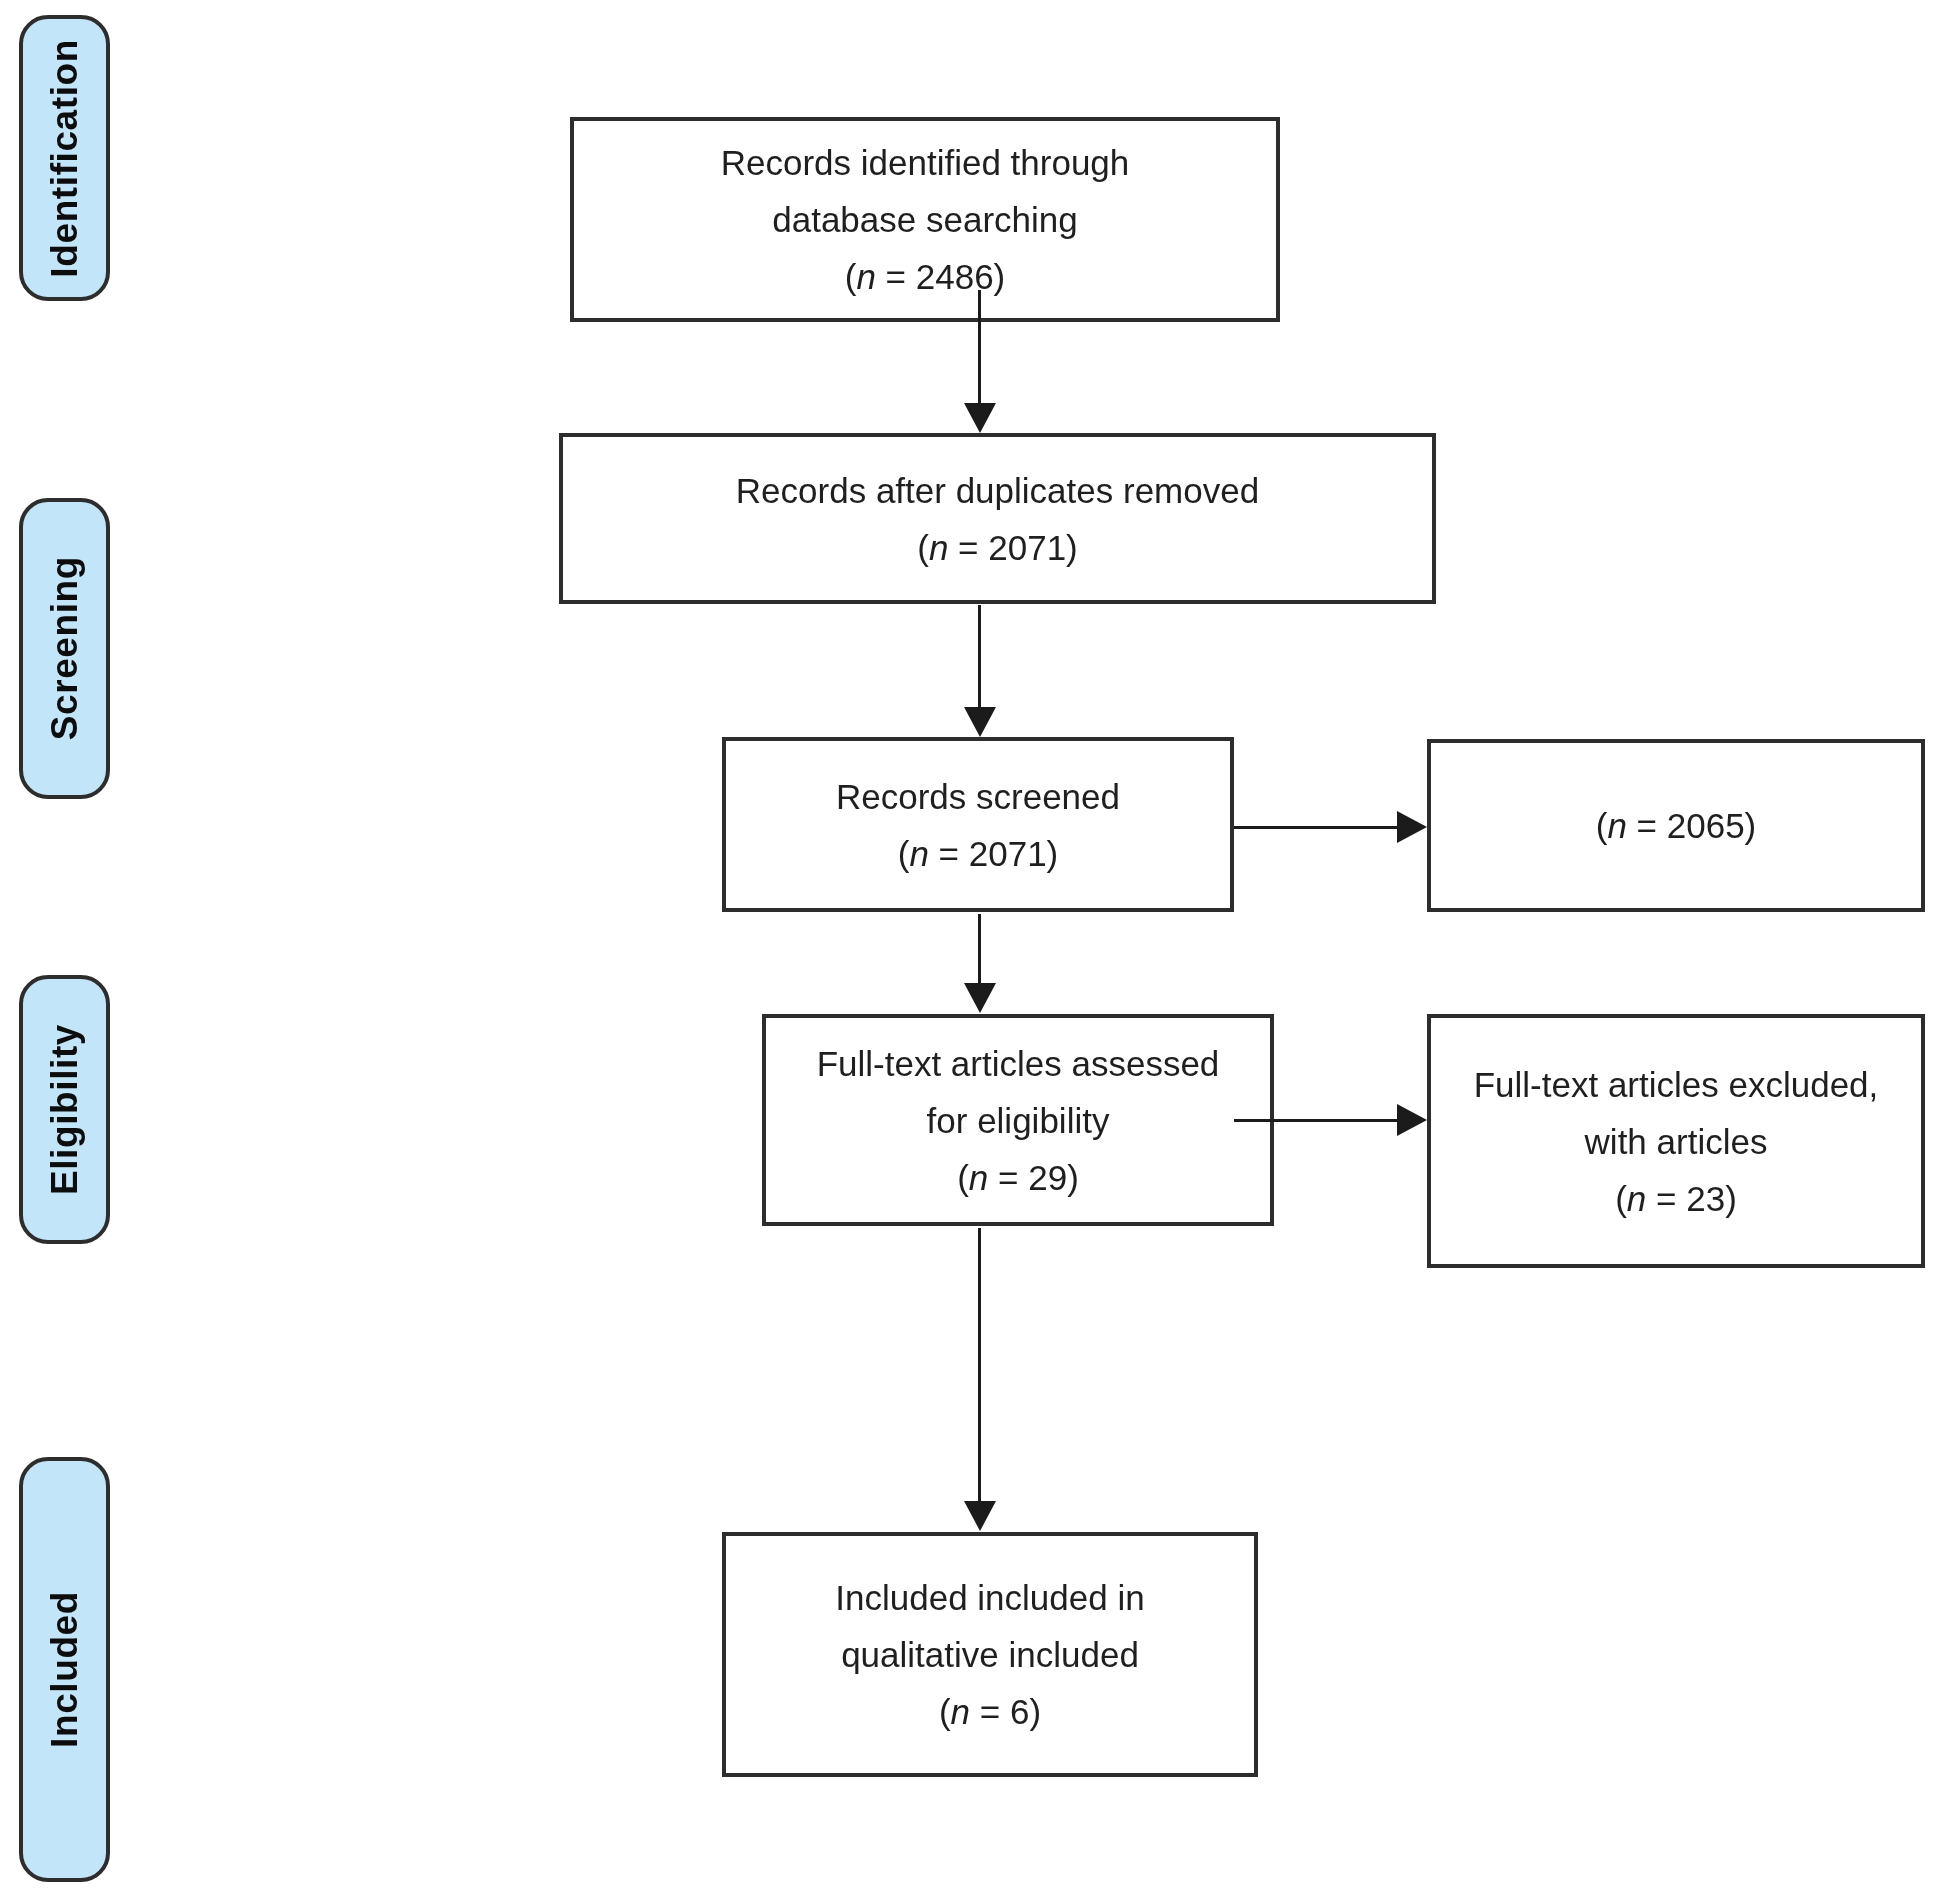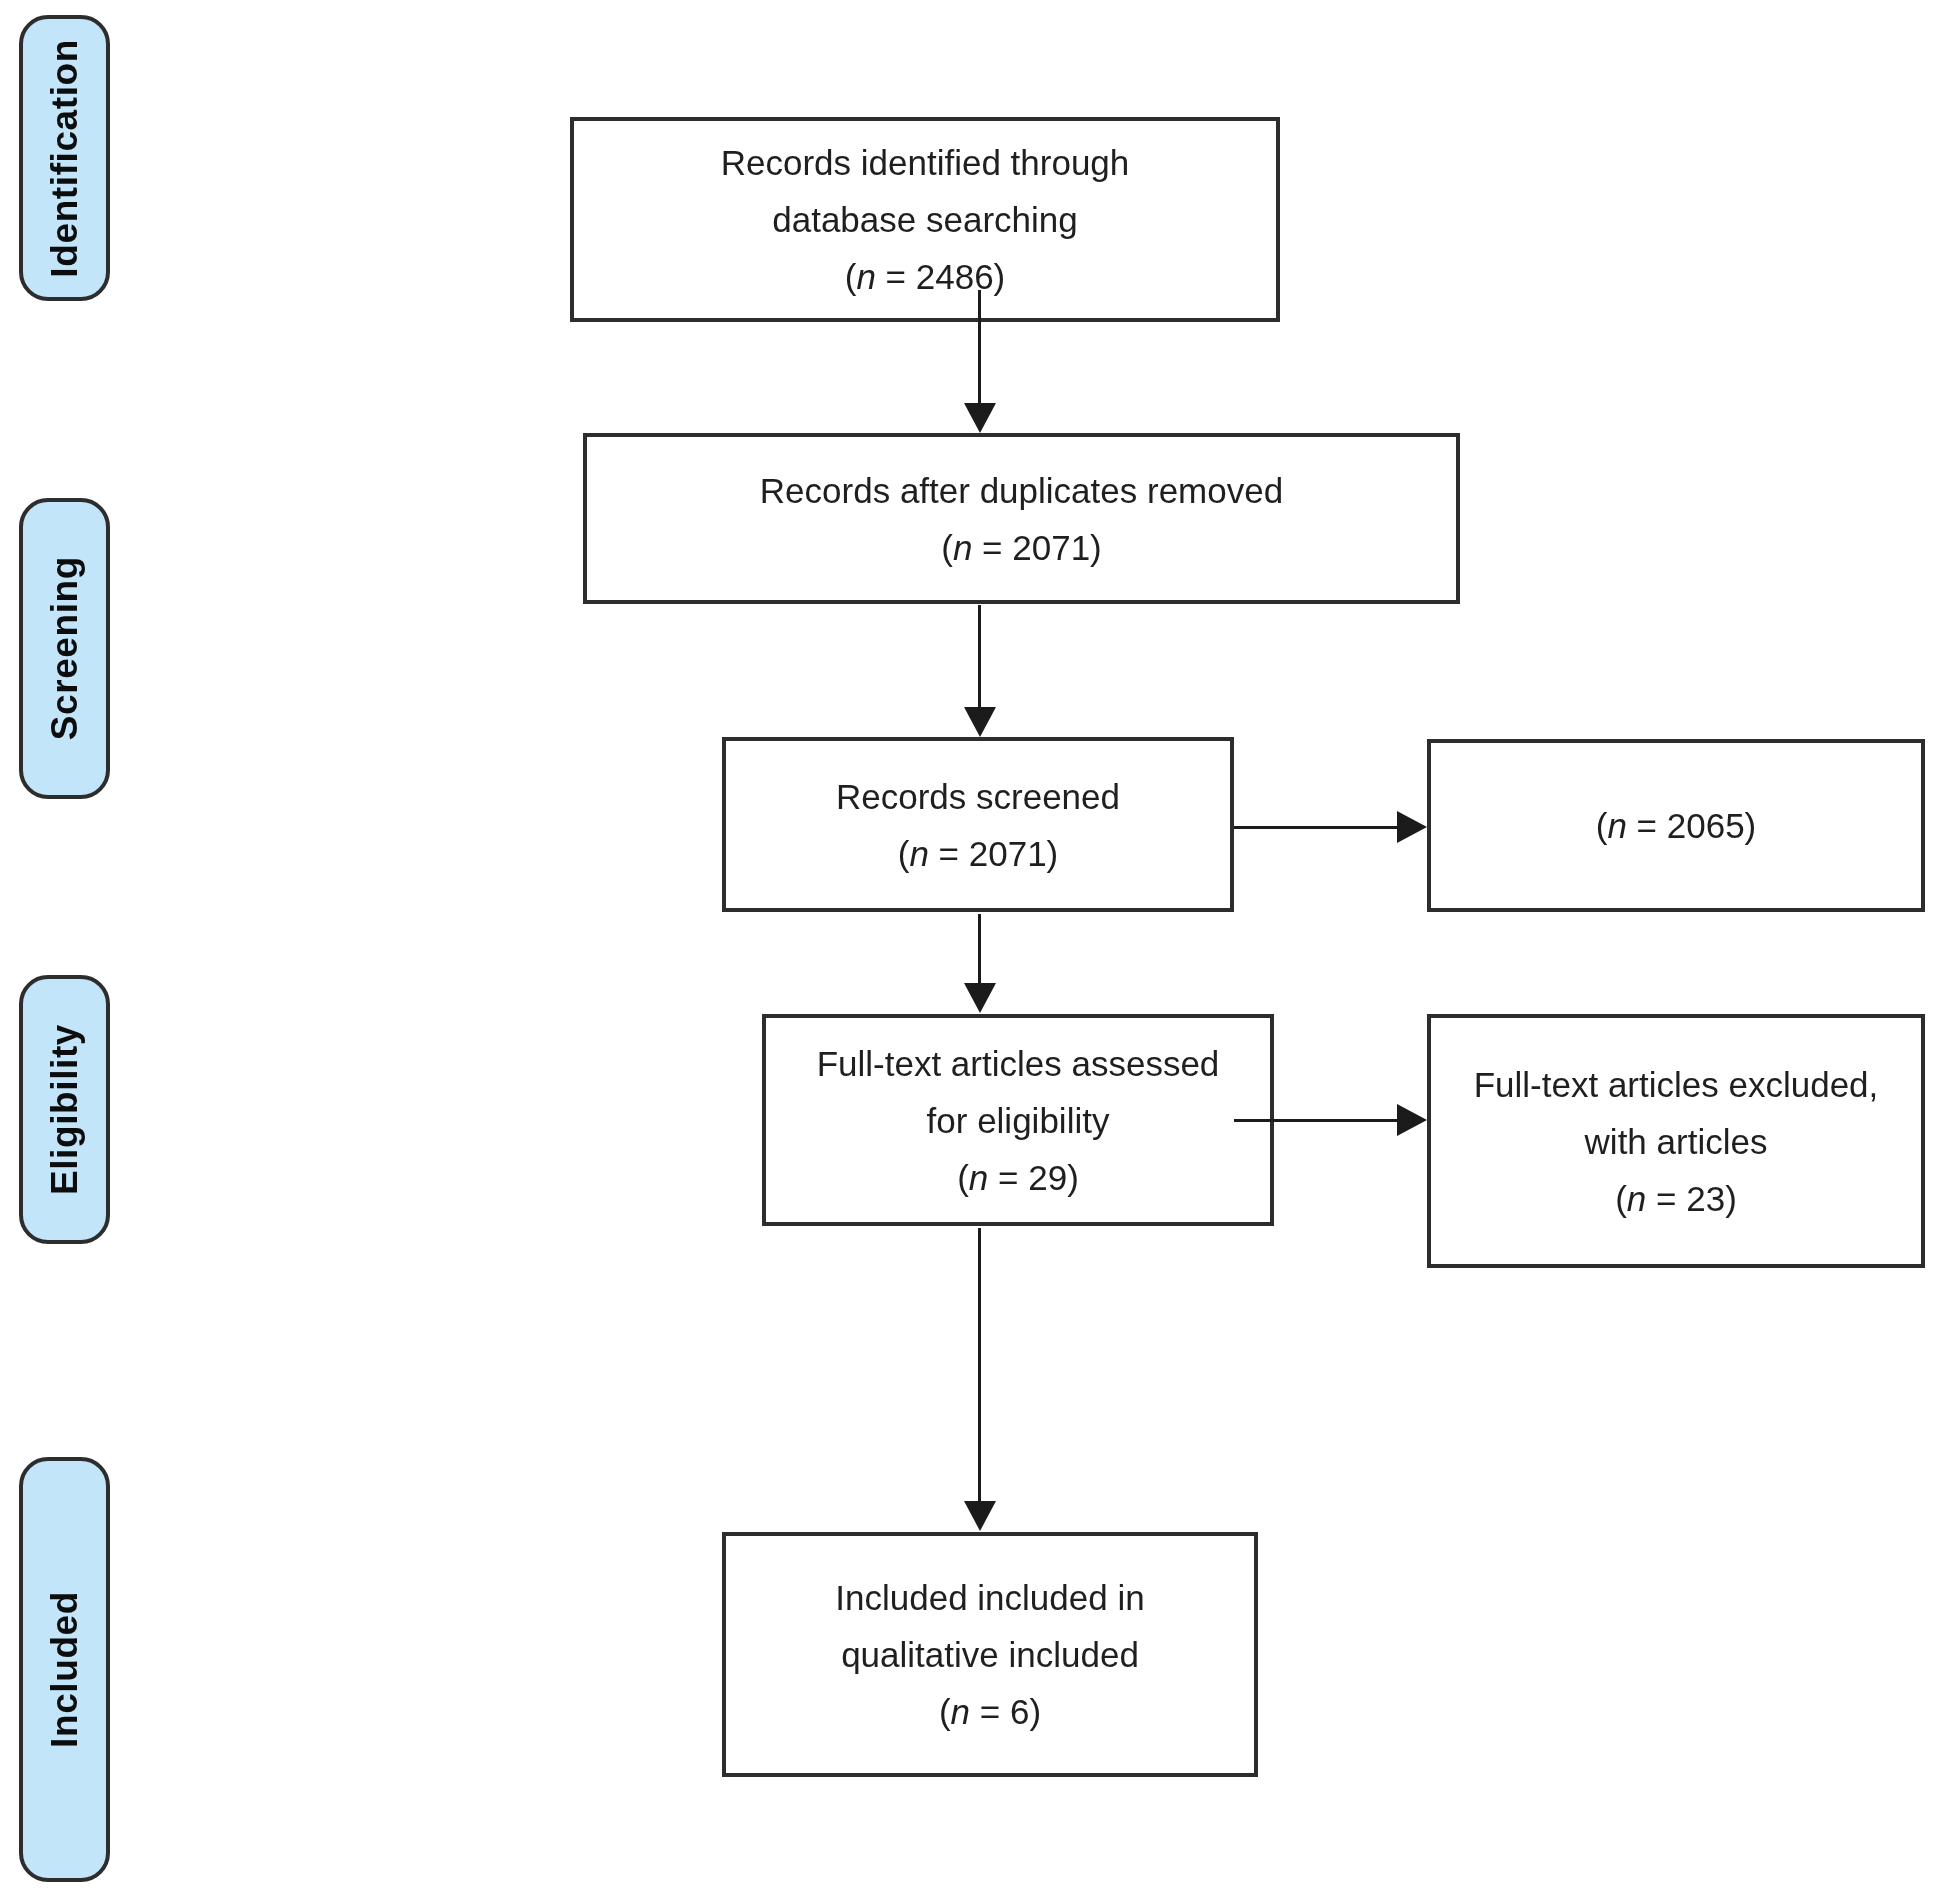--- a/index.html
+++ b/index.html
@@ -92,21 +92,21 @@
 
   <div class="box" style="left:570px;top:82px;width:710px;height:205px;margin-top:35px;">
     <span class="line">Records identified through</span>
     <span class="line">database searching</span>
     <span class="nline"><span>(</span><i>n</i><span> = 2486)</span></span>
   </div>
 
   <div class="vline" style="left:978px;top:290px;height:116px;"></div>
   <div class="head-down" style="left:964px;top:403px;"></div>
 
-  <div class="box" style="left:559px;top:433px;width:877px;height:171px;margin-left:24px;">
+  <div class="box" style="left:559px;top:433px;width:877px;height:171px;">
     <span class="line">Records after duplicates removed</span>
     <span class="nline"><span>(</span><i>n</i><span> = 2071)</span></span>
   </div>
 
   <div class="vline" style="left:978px;top:605px;height:104px;"></div>
   <div class="head-down" style="left:964px;top:707px;"></div>
 
   <div class="box" style="left:722px;top:737px;width:512px;height:175px;text-align:center;">
     <span class="line">Records screened</span>
     <span class="nline"><span>(</span><i>n</i><span> = 2071)</span></span>

